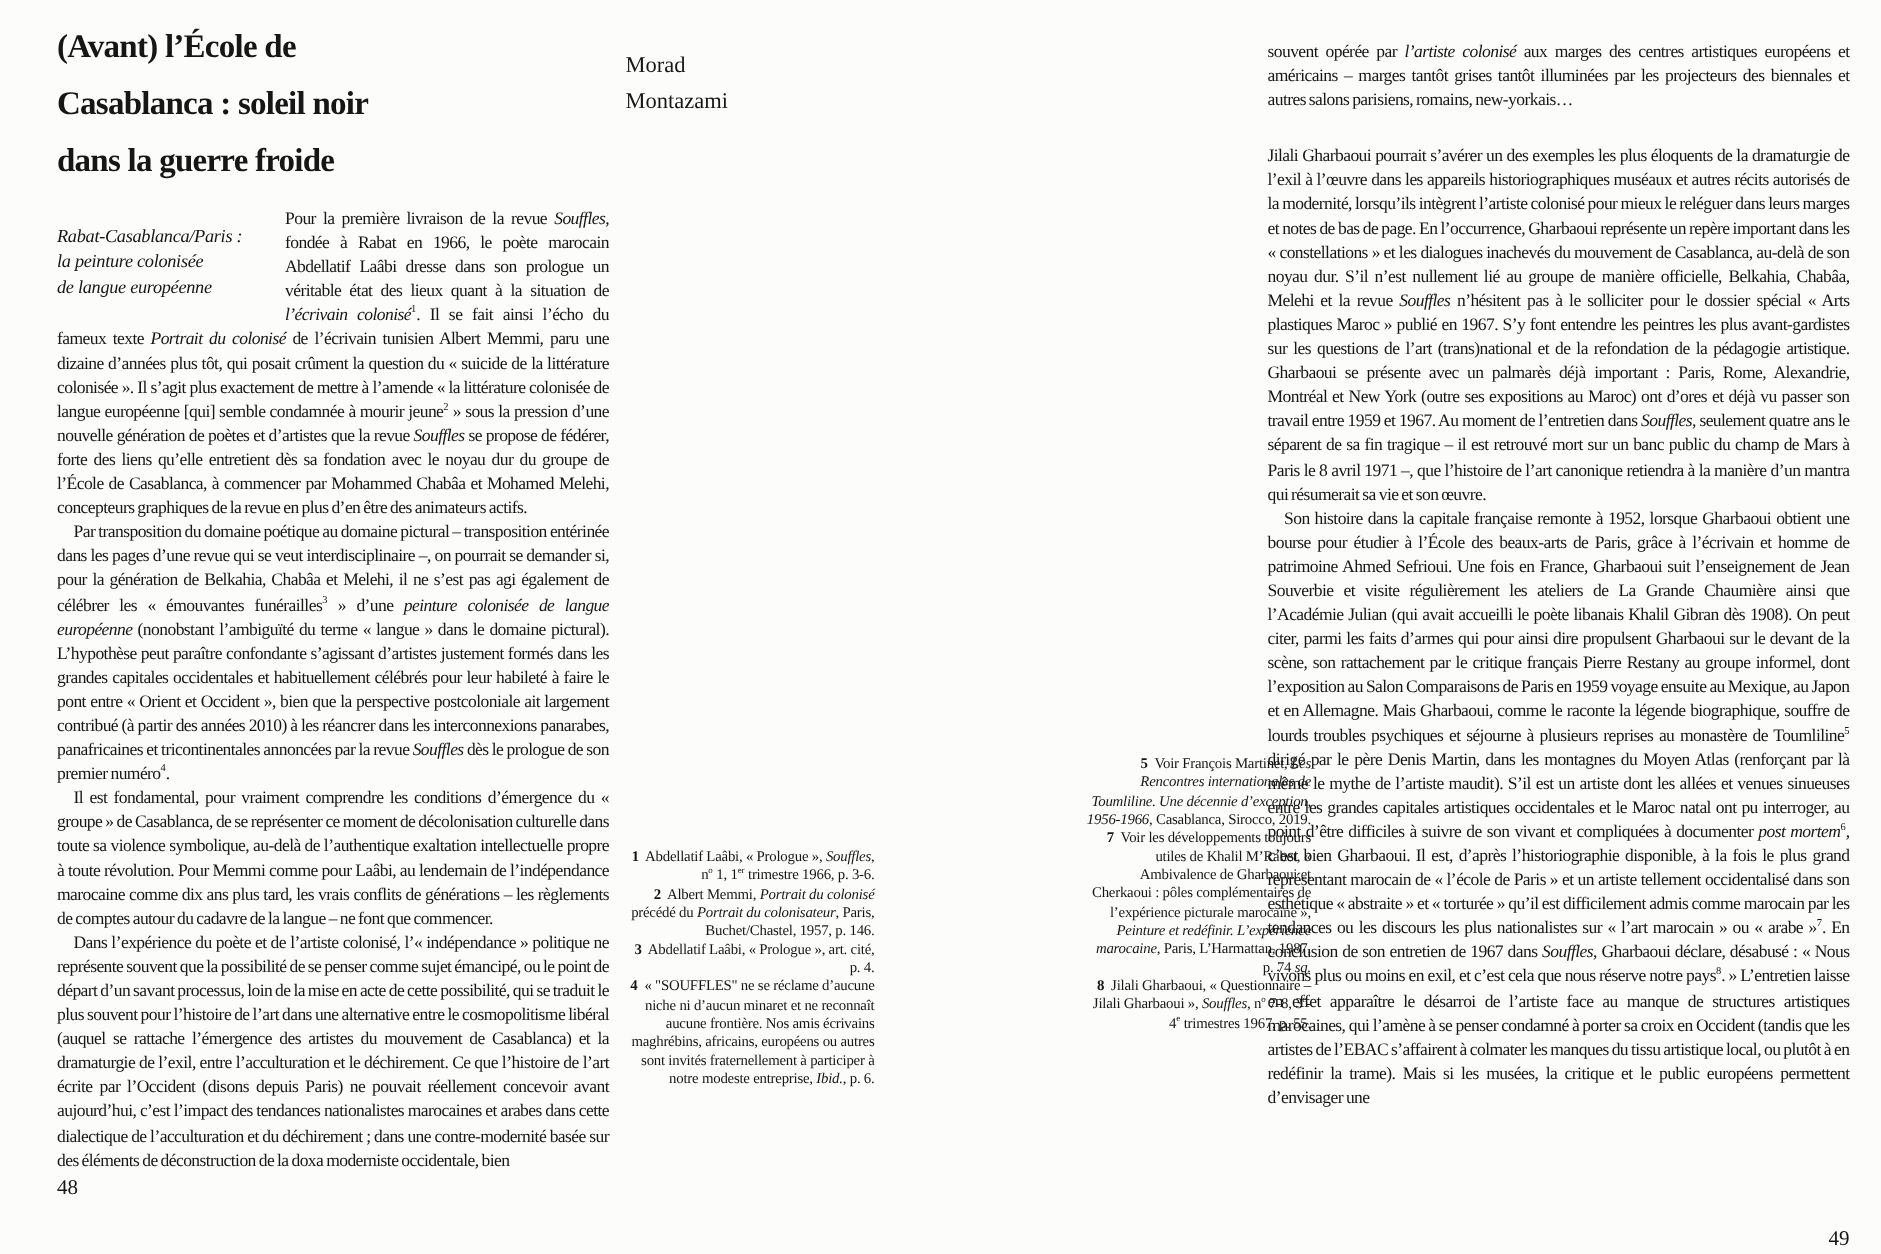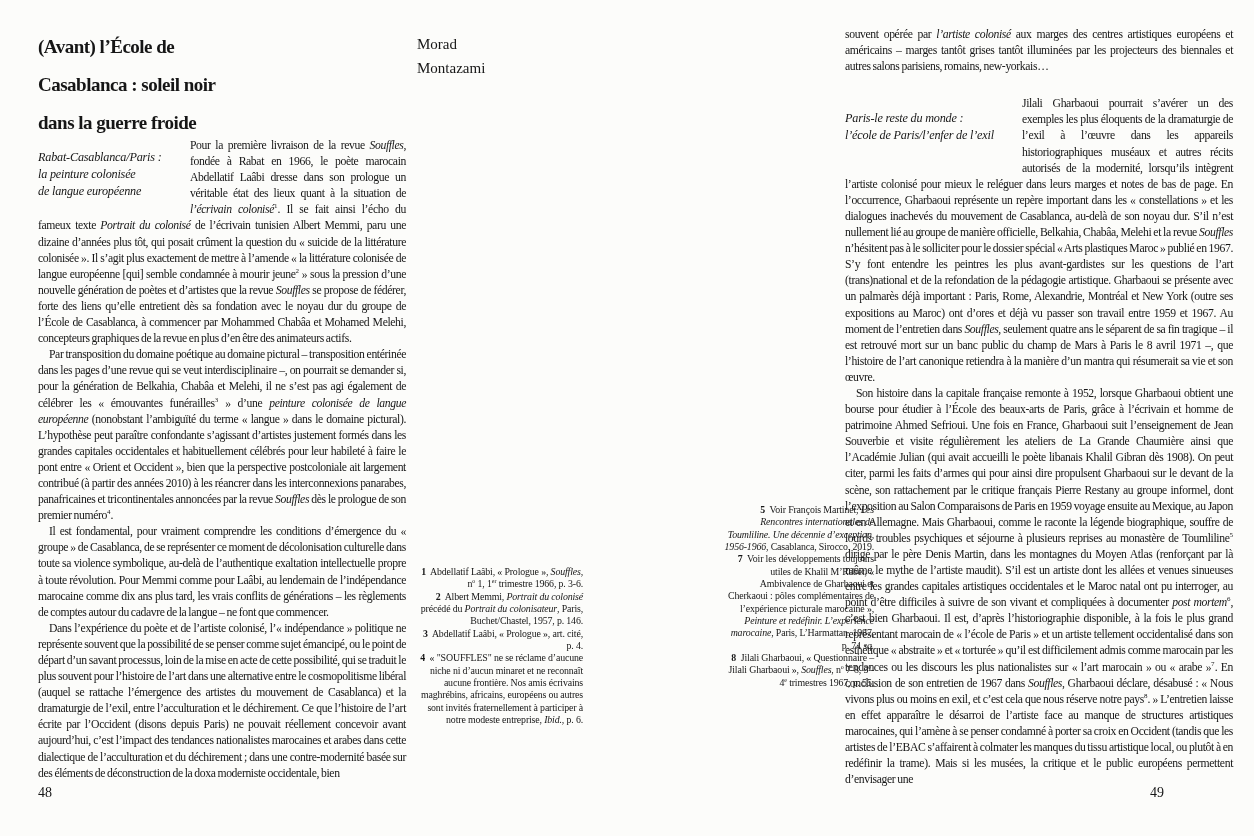--- a/index.html
+++ b/index.html
@@ -7,23 +7,23 @@
     width: 1254px; height: 836px;
     background: #fcfcfa;
     color: #161616;
     font-family: "Liberation Serif", serif;
     overflow: hidden;
   }
   .spread { position: relative; width: 1254px; height: 836px; }
 
   
   .title {
-    position: absolute; left: 38px; top: 28px; width: 390px;
+    position: absolute; left: 38px; top: 12px; width: 390px;
     margin: 0;
-    font-size: 19px; font-weight: 700; line-height: 38px;
+    font-size: 22px; font-weight: 700; line-height: 38px;
     letter-spacing: -0.5px;
   }
   .author {
     position: absolute; left: 417px; top: 32px;
     font-size: 15px; line-height: 24px; font-weight: 400;
   }
 
   
   .body-col {
     font-size: 11.7px;
@@ -66,21 +66,21 @@
   .fn { margin: 0; }
 
   sup { font-size: 0.6em; line-height: 0; vertical-align: super; letter-spacing: 0; }
   b { font-weight: 700; }
 
   .pagenum {
     position: absolute;
     font-size: 14px; line-height: 14px;
   }
   .pn-left  { left: 38px;  top: 786px; }
-  .pn-right { left: 1150px; top: 786px; width: 83px; text-align: left; }
+  .pn-right { left: 1150px; top: 820px; width: 83px; text-align: right; }
 </style>
 </head>
 <body>
 
 <div class="spread">
 
   <section>
     <h1 class="title">(Avant) l’École de<br>Casablanca : soleil noir<br>dans la guerre froide</h1>
     <div class="author">Morad<br>Montazami</div>
 
@@ -99,21 +99,20 @@
       <p class="fn"><b>4</b>&nbsp; « "SOUFFLES" ne se réclame d’aucune niche ni d’aucun minaret et ne reconnaît aucune frontière. Nos amis écrivains maghrébins, africains, européens ou autres sont invités fraternellement à participer à notre modeste entreprise, <i>Ibid.</i>, p. 6.</p>
     </aside>
 
     <div class="pagenum pn-left">48</div>
   </section>
 
   <section>
     <div class="right-main body-col">
       <p class="para">souvent opérée par <i>l’artiste colonisé</i> aux marges des centres artistiques européens et américains – marges tantôt grises tantôt illuminées par les projecteurs des biennales et autres salons parisiens, romains, new-yorkais…</p>
       <div class="section2">
-        <div class="margin-note mn-right">Paris-le reste du monde :<br>l’école de Paris/l’enfer de l’exil</div>
         <p class="para">Jilali Gharbaoui pourrait s’avérer un des exemples les plus éloquents de la dramaturgie de l’exil à l’œuvre dans les appareils historiographiques muséaux et autres récits autorisés de la modernité, lorsqu’ils intègrent l’artiste colonisé pour mieux le reléguer dans leurs marges et notes de bas de page. En l’occurrence, Gharbaoui représente un repère important dans les « constellations » et les dialogues inachevés du mouvement de Casablanca, au-delà de son noyau dur. S’il n’est nullement lié au groupe de manière officielle, Belkahia, Chabâa, Melehi et la revue <i>Souffles</i> n’hésitent pas à le solliciter pour le dossier spécial « Arts plastiques Maroc » publié en 1967. S’y font entendre les peintres les plus avant-gardistes sur les questions de l’art (trans)national et de la refondation de la pédagogie artistique. Gharbaoui se présente avec un palmarès déjà important : Paris, Rome, Alexandrie, Montréal et New York (outre ses expositions au Maroc) ont d’ores et déjà vu passer son travail entre 1959 et 1967. Au moment de l’entretien dans <i>Souffles</i>, seulement quatre ans le séparent de sa fin tragique – il est retrouvé mort sur un banc public du champ de Mars à Paris le 8 avril 1971 –, que l’histoire de l’art canonique retiendra à la manière d’un mantra qui résumerait sa vie et son œuvre.</p>
       </div>
       <p class="para indent">Son histoire dans la capitale française remonte à 1952, lorsque Gharbaoui obtient une bourse pour étudier à l’École des beaux-arts de Paris, grâce à l’écrivain et homme de patrimoine Ahmed Sefrioui. Une fois en France, Gharbaoui suit l’enseignement de Jean Souverbie et visite régulièrement les ateliers de La Grande Chaumière ainsi que l’Académie Julian (qui avait accueilli le poète libanais Khalil Gibran dès 1908). On peut citer, parmi les faits d’armes qui pour ainsi dire propulsent Gharbaoui sur le devant de la scène, son rattachement par le critique français Pierre Restany au groupe informel, dont l’exposition au Salon Comparaisons de Paris en 1959 voyage ensuite au Mexique, au Japon et en Allemagne. Mais Gharbaoui, comme le raconte la légende biographique, souffre de lourds troubles psychiques et séjourne à plusieurs reprises au monastère de Toumliline<sup>5</sup> dirigé par le père Denis Martin, dans les montagnes du Moyen Atlas (renforçant par là même le mythe de l’artiste maudit). S’il est un artiste dont les allées et venues sinueuses entre les grandes capitales artistiques occidentales et le Maroc natal ont pu interroger, au point d’être difficiles à suivre de son vivant et compliquées à documenter <i>post mortem</i><sup>6</sup>, c’est bien Gharbaoui. Il est, d’après l’historiographie disponible, à la fois le plus grand représentant marocain de « l’école de Paris » et un artiste tellement occidentalisé dans son esthétique « abstraite » et « torturée » qu’il est difficilement admis comme marocain par les tendances ou les discours les plus nationalistes sur « l’art marocain » ou « arabe »<sup>7</sup>. En conclusion de son entretien de 1967 dans <i>Souffles</i>, Gharbaoui déclare, désabusé : « Nous vivons plus ou moins en exil, et c’est cela que nous réserve notre pays<sup>8</sup>. » L’entretien laisse en effet apparaître le désarroi de l’artiste face au manque de structures artistiques marocaines, qui l’amène à se penser condamné à porter sa croix en Occident (tandis que les artistes de l’EBAC s’affairent à colmater les manques du tissu artistique local, ou plutôt à en redéfinir la trame). Mais si les musées, la critique et le public européens permettent d’envisager une</p>
     </div>
 
     <aside class="footnotes fn-right">
       <p class="fn"><b>5</b>&nbsp; Voir François Martinet, <i>Les Rencontres internationales de Toumliline. Une décennie d’exception, 1956-1966</i>, Casablanca, Sirocco, 2019.</p>
       <p class="fn"><b>7</b>&nbsp; Voir les développements toujours utiles de Khalil M’Rabet, « Ambivalence de Gharbaoui et Cherkaoui : pôles complémentaires de l’expérience picturale marocaine », <i>Peinture et redéfinir. L’expérience marocaine</i>, Paris, L’Harmattan, 1987, p. 74 <i>sq.</i></p>
       <p class="fn"><b>8</b>&nbsp; Jilali Gharbaoui, « Questionnaire – Jilali Gharbaoui », <i>Souffles</i>, n<sup>o</sup> 7-8, 3<sup>e</sup>-4<sup>e</sup> trimestres 1967, p. 55.</p>
     </aside>

